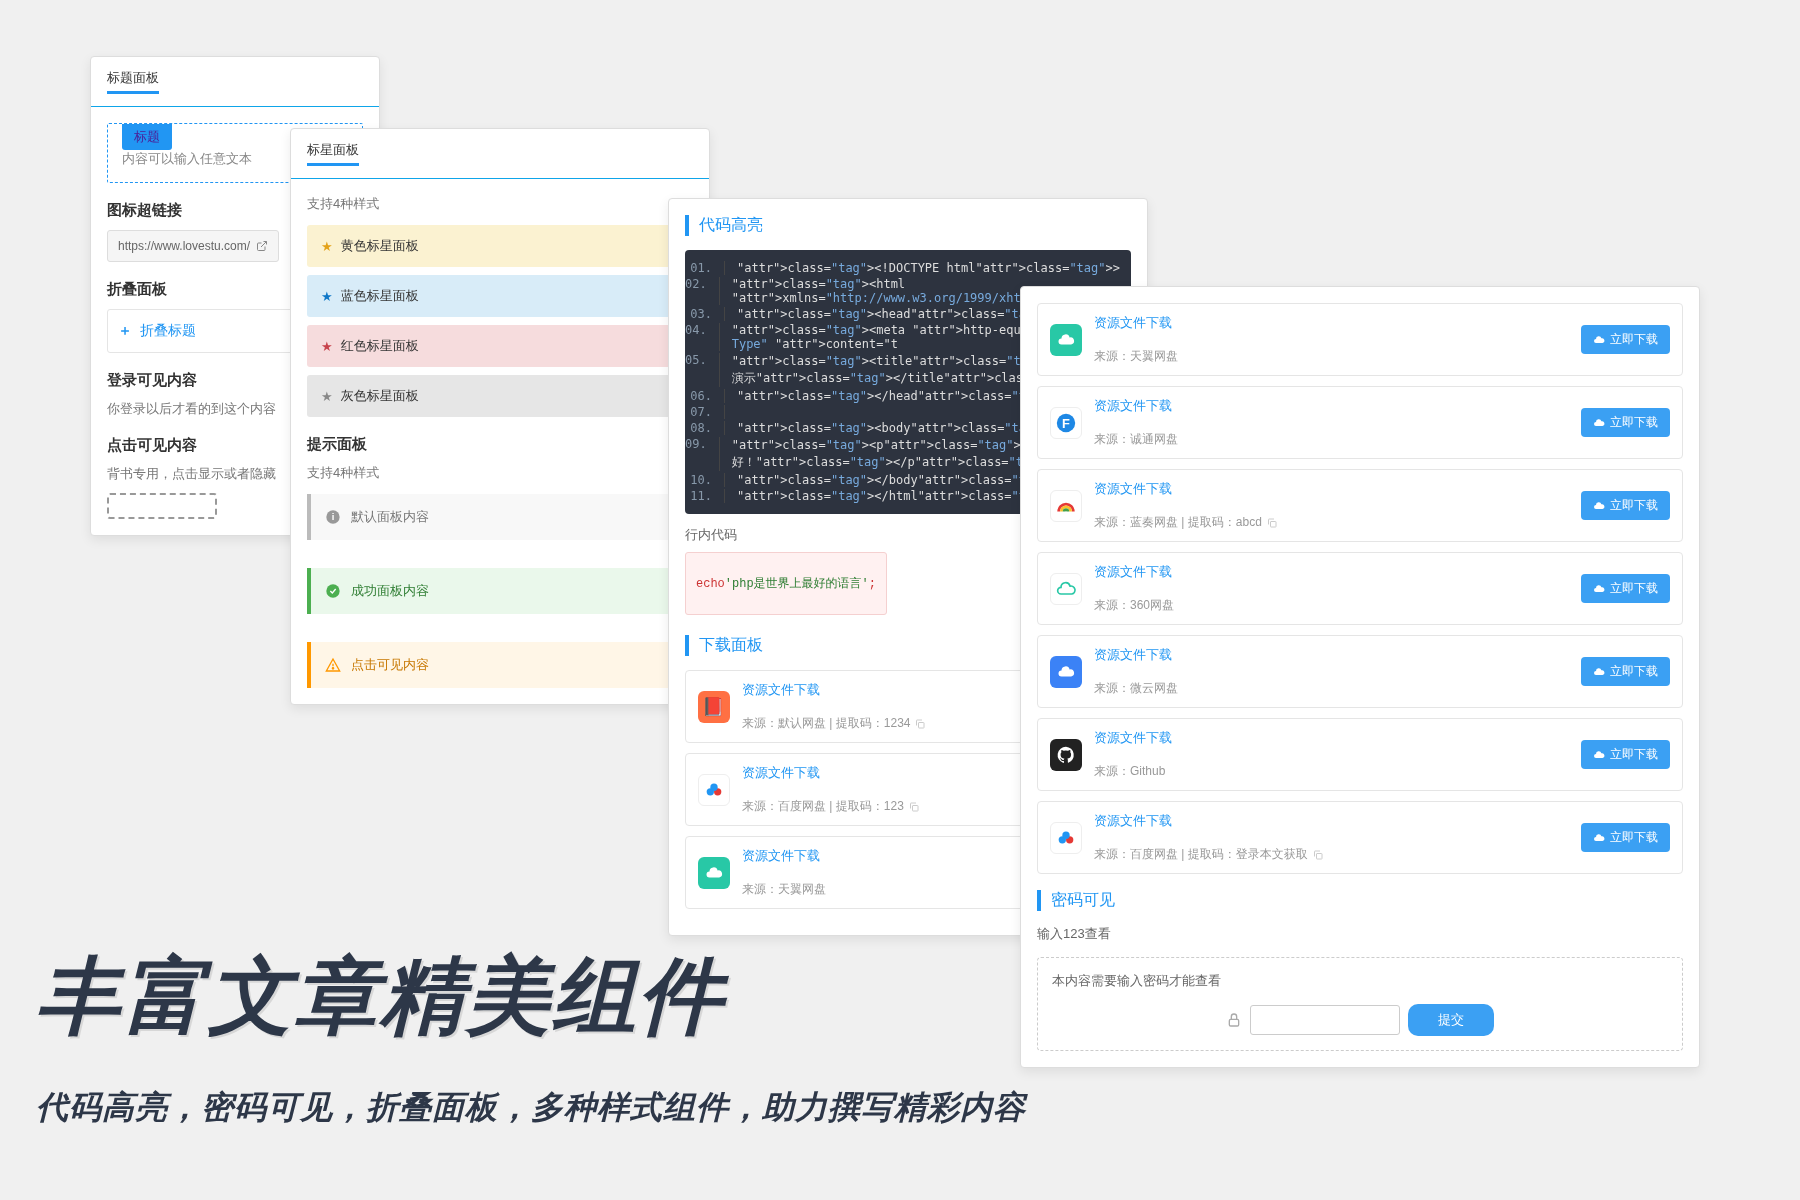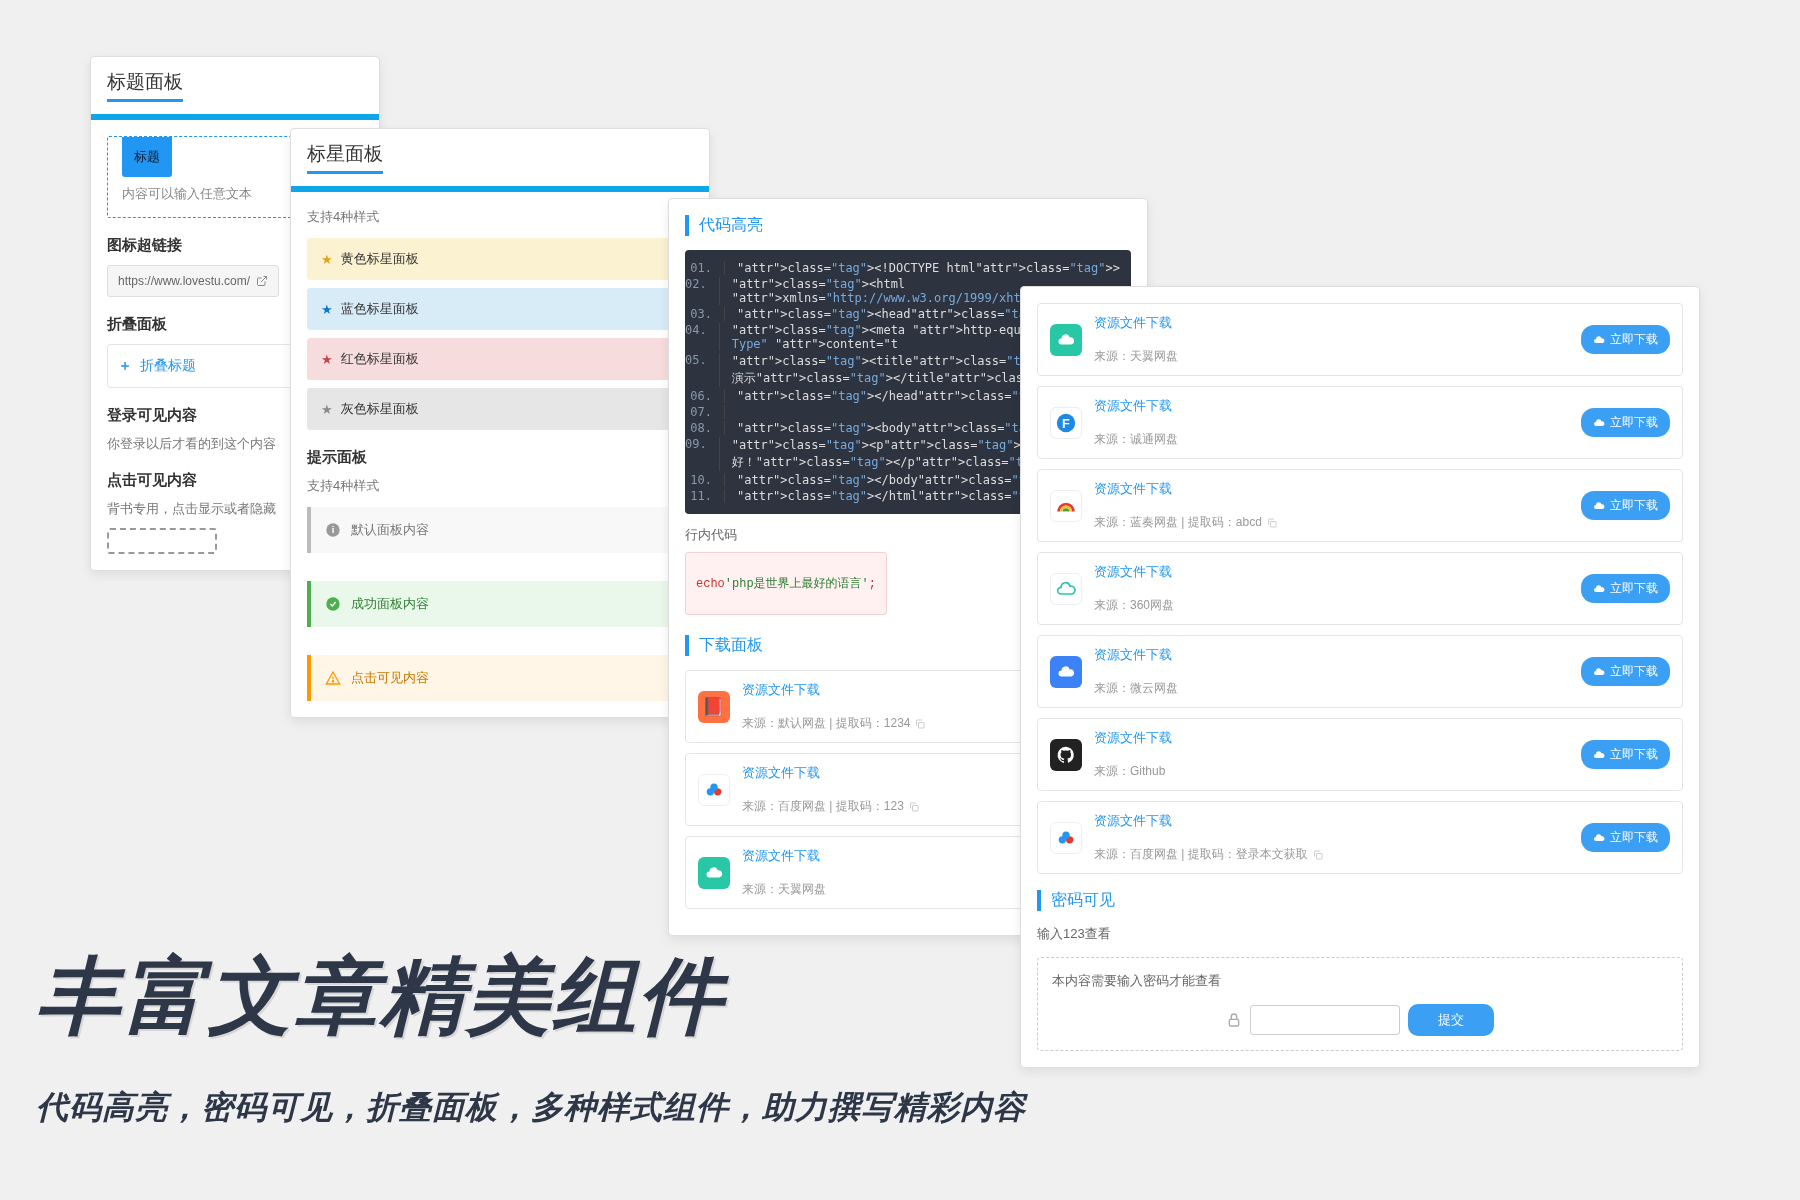--- a/index.html
+++ b/index.html
@@ -1,24 +1,24 @@
 <!DOCTYPE html>
 <html><head>
 <meta charset="utf-8">
 <style>
 *{box-sizing:border-box;margin:0;padding:0}
 body{font-family:-apple-system,"PingFang SC","Microsoft YaHei",sans-serif;background:#f0f0f0;width:1800px;height:1200px;overflow:hidden;position:relative;font-size:14px;color:#333}
 .card{position:absolute;background:#fff;border:1px solid #ddd;border-radius:4px;box-shadow:0 4px 12px rgba(0,0,0,.08)}
-.card-header{padding:12px 16px;border-bottom:6px solid #0ea5e9;font-size:19px;color:#333;font-weight:500}
+.card-header{padding:12px 16px;border-bottom:1px solid #0ea5e9;font-size:13px;color:#333;font-weight:500}
 .card-body{padding:16px}
 .underline-accent{display:inline-block;border-bottom:3px solid #2196f3;padding-bottom:4px}
 
 
 .title-box{border:1px dashed #2196f3;border-radius:2px;padding:0 0 14px 14px}
-.title-tag{display:inline-block;background:#2196f3;color:#0f172a;padding:11px 12px;font-size:13px;margin-bottom:8px;border-radius:0 0 3px 3px}
+.title-tag{display:inline-block;background:#2196f3;color:#4c1d95;padding:4px 12px;font-size:13px;border-radius:0 0 3px 3px}
 .title-content{color:#888;font-size:13px}
 .sec-label{font-weight:600;margin:18px 0 10px 0;color:#333;font-size:15px}
 .link-box{display:flex;align-items:center;gap:6px;background:#f5f5f5;border:1px solid #ddd;padding:8px 10px;font-size:12px;color:#666;border-radius:3px;width:fit-content}
 .collapse-title{color:#2196f3;padding:12px 10px;border:1px solid #e5e5e5;border-radius:3px;font-size:14px;display:flex;align-items:center;gap:8px}
 .plus{color:#2196f3;font-weight:bold}
 .muted{color:#777;font-size:13px}
 .dashed-box{border:2px dashed #999;width:110px;height:26px;border-radius:3px;margin-top:10px}
 
 
 .star-row{padding:12px 14px;font-size:13px;display:flex;align-items:center;gap:8px;margin-bottom:8px;border-radius:3px}
@@ -48,21 +48,21 @@
 .ic-cloud-blue svg{width:22px;height:22px}
 .ic-cloud-green{background:#28c8a6}
 .ic-cloud-f{background:#fff;border:1px solid #eee}
 .ic-rainbow{background:#fff;border:1px solid #eee}
 .ic-outline{background:#fff;border:1px solid #eee;color:#28c8a6}
 .ic-blue-solid{background:#3b82f6}
 .ic-github{background:#222}
 .dl-info{flex:1}
 .dl-title{color:#2196f3;font-size:13px;font-weight:500}
 .dl-meta{color:#999;font-size:12px;margin-top:16px;display:flex;align-items:center;gap:4px}
-.dl-btn{background:#3ba0f3;color:#fff;padding:6px 12px;border-radius:13px;font-size:12px;display:flex;align-items:center;gap:5px;white-space:nowrap}
+.dl-btn{background:#3ba0f3;color:#fff;padding:6px 12px;border-radius:4px;font-size:12px;display:flex;align-items:center;gap:5px;white-space:nowrap}
 .copy-ic{opacity:.6}
 
 
 .pwd-hint{color:#666;font-size:13px;margin:10px 0 14px 0}
 .pwd-box{border:1px dashed #ccc;border-radius:4px;padding:14px;font-size:13px;color:#666}
 .pwd-form{display:flex;align-items:center;justify-content:center;gap:8px;margin-top:14px}
 .lock-ic{color:#aaa}
 .pwd-input{border:1px solid #ccc;border-radius:3px;height:30px;width:150px;padding:0 8px}
 .pwd-btn{background:#3ba0f3;color:#fff;border:none;padding:7px 30px;border-radius:10px;font-size:13px}
 

